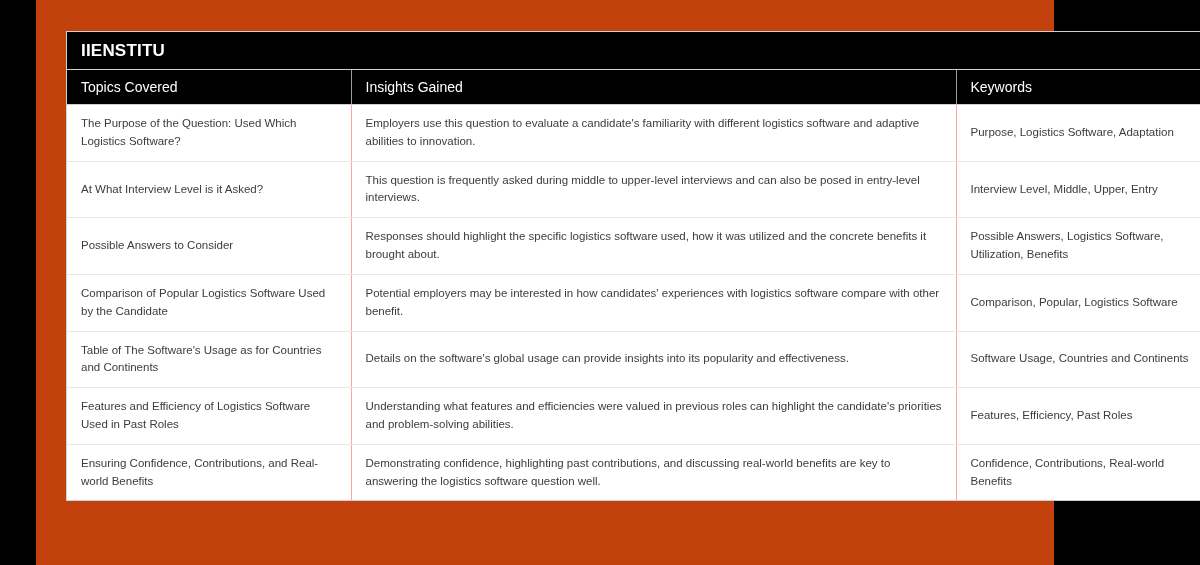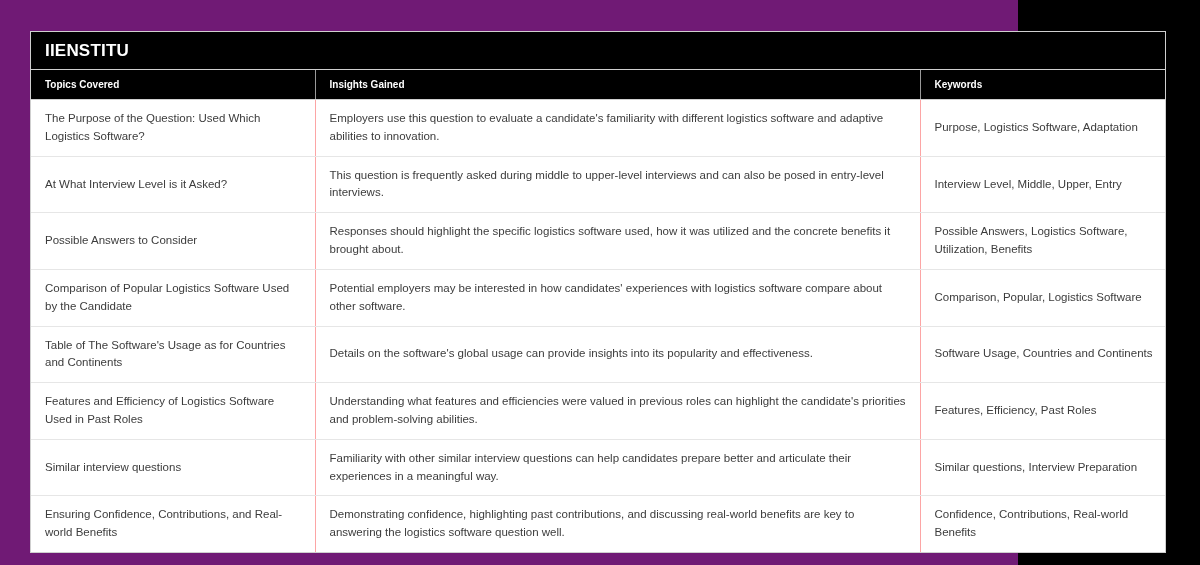--- a/index.html
+++ b/index.html
@@ -11,21 +11,22 @@
     height: 565px;
     background: #000000;
     font-family: "Liberation Sans", sans-serif;
     overflow: hidden;
   }
 
   .page {
     position: relative;
     width: 1018px;
     height: 565px;
-    background: #701a75;
+    background: #c2410c;
+    margin-left: 36px;
   }
 
   .table-card {
     position: absolute;
     left: 30px;
     top: 31px;
     width: 1136px;
     border: 1px solid #cfcfcf;
     box-sizing: border-box;
     background: #ffffff;
@@ -52,22 +53,22 @@
   
   table.data-table {
     width: 100%;
     border-collapse: collapse;
     table-layout: fixed;
   }
 
   table.data-table thead th {
     background: #000000;
     color: #ffffff;
-    font-size: 10px;
-    font-weight: bold;
+    font-size: 14px;
+    font-weight: normal;
     text-align: left;
     padding: 9px 12px 9px 14px;
     border-right: 1px solid #9a9a9a;
     border-bottom: 1px solid #cfcfcf;
     box-sizing: border-box;
     vertical-align: middle;
   }
   table.data-table thead th:last-child {
     border-right: none;
   }
@@ -132,37 +133,32 @@
             <td>This question is frequently asked during middle to upper-level interviews and can also be posed in entry-level interviews.</td>
             <td>Interview Level, Middle, Upper, Entry</td>
           </tr>
           <tr class="cell-row">
             <td>Possible Answers to Consider</td>
             <td>Responses should highlight the specific logistics software used, how it was utilized and the concrete benefits it brought about.</td>
             <td>Possible Answers, Logistics Software, Utilization, Benefits</td>
           </tr>
           <tr class="cell-row">
             <td>Comparison of Popular Logistics Software Used by the Candidate</td>
-            <td>Potential employers may be interested in how candidates' experiences with logistics software compare about other software.</td>
+            <td>Potential employers may be interested in how candidates' experiences with logistics software compare with other benefit.</td>
             <td>Comparison, Popular, Logistics Software</td>
           </tr>
           <tr class="cell-row">
             <td>Table of The Software's Usage as for Countries and Continents</td>
             <td>Details on the software's global usage can provide insights into its popularity and effectiveness.</td>
             <td>Software Usage, Countries and Continents</td>
           </tr>
           <tr class="cell-row">
             <td>Features and Efficiency of Logistics Software Used in Past Roles</td>
             <td>Understanding what features and efficiencies were valued in previous roles can highlight the candidate's priorities and problem-solving abilities.</td>
             <td>Features, Efficiency, Past Roles</td>
-          </tr>
-          <tr class="cell-row">
-            <td>Similar interview questions</td>
-            <td>Familiarity with other similar interview questions can help candidates prepare better and articulate their experiences in a meaningful way.</td>
-            <td>Similar questions, Interview Preparation</td>
           </tr>
           <tr class="cell-row">
             <td>Ensuring Confidence, Contributions, and Real-world Benefits</td>
             <td>Demonstrating confidence, highlighting past contributions, and discussing real-world benefits are key to answering the logistics software question well.</td>
             <td>Confidence, Contributions, Real-world Benefits</td>
           </tr>
         </tbody>
     </table>
 
   </div>

